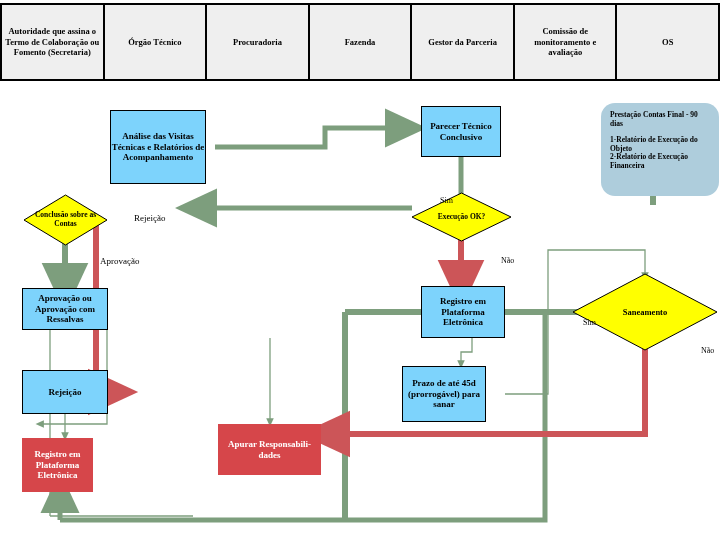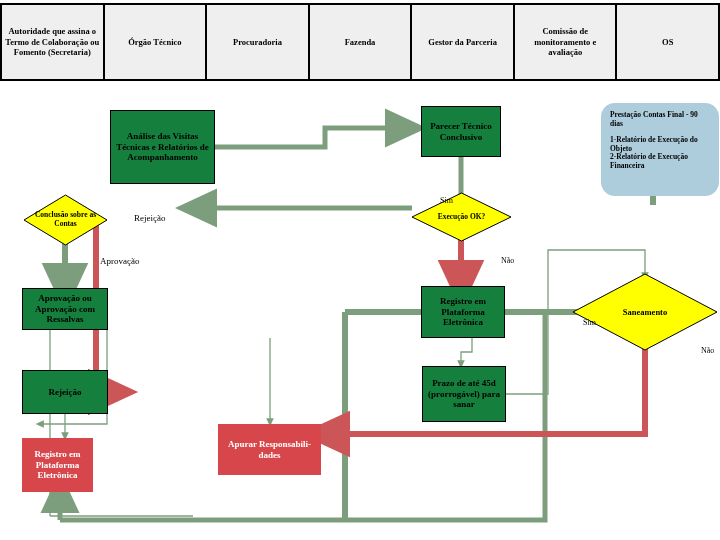--- a/index.html
+++ b/index.html
@@ -28,21 +28,21 @@
 
   
   #wires{position:absolute;left:0;top:0;width:720px;height:540px;}
 
   
   .node{position:absolute;box-sizing:border-box;display:flex;
         align-items:center;justify-content:center;text-align:center;
         line-height:1.18;}
 
   .box-yellow{
-    background:#15803d;border:1.5px solid #000;color:#000;
+    background:#7dd3fc;border:1.5px solid #000;color:#000;
     font-size:9px;font-weight:bold;
   }
   .box-red{
     background:#d6464a;border:none;color:#ffffff;
     font-size:9px;font-weight:bold;
   }
   .box-blue{
     background:#aecddc;border:none;border-radius:14px;color:#000;
     font-size:7.5px;font-weight:bold;text-align:left;
     padding:8px 9px;align-items:flex-start;justify-content:flex-start;
@@ -135,21 +135,21 @@
 
     <path d="M505,394 L548,394 L548,250 L645,250 L645,278" stroke="#7d9e7d" stroke-width="1.3" fill="none" marker-end="url(#ah-thin)"></path>
 
     <path d="M585,312 L589,312" stroke="#7d9e7d" stroke-width="6" fill="none"></path>
 
     <path d="M645,345 L645,434 L325,434" stroke="#cc5558" stroke-width="6" fill="none" marker-end="url(#ah-red)"></path>
 
     <path d="M270,338 L270,424" stroke="#7d9e7d" stroke-width="1.3" fill="none" marker-end="url(#ah-thin)"></path>
   </svg>
 
-  <div class="node box-yellow" style="left:110px;top:110px;width:105px;height:74px;">
+  <div class="node box-yellow" style="left:110px;top:110px;width:96px;height:74px;">
     <span>Análise das Visitas Técnicas e Relatórios de Acompanhamento</span>
   </div>
 
   <div class="node box-yellow" style="left:421px;top:106px;width:80px;height:51px;">
     <span>Parecer Técnico Conclusivo</span>
   </div>
 
   <div class="node box-blue" style="left:601px;top:103px;width:118px;height:93px;flex-direction:column;">
     <div style="margin-bottom:7px;">Prestação Contas Final - 90 dias</div>
     <div>1-Relatório de Execução do Objeto</div>
@@ -186,21 +186,21 @@
   </div>
 
   <div class="node box-red" style="left:22px;top:438px;width:71px;height:54px;">
     <span>Registro em Plataforma Eletrônica</span>
   </div>
 
   <div class="node box-yellow" style="left:421px;top:286px;width:84px;height:52px;">
     <span>Registro em Plataforma Eletrônica</span>
   </div>
 
-  <div class="node box-yellow" style="left:422px;top:366px;width:84px;height:56px;">
+  <div class="node box-yellow" style="left:402px;top:366px;width:84px;height:56px;">
     <span>Prazo de até 45d (prorrogável) para sanar</span>
   </div>
 
   <div class="node box-red" style="left:218px;top:424px;width:103px;height:51px;">
     <span>Apurar Responsabili-dades</span>
   </div>
 
   <div class="edge-label" style="left:110px;top:213px;">Rejeição</div>
   <div class="edge-label" style="left:76px;top:256px;">Aprovação</div>
   <div class="edge-label small" style="left:416px;top:196px;">Sim</div>

